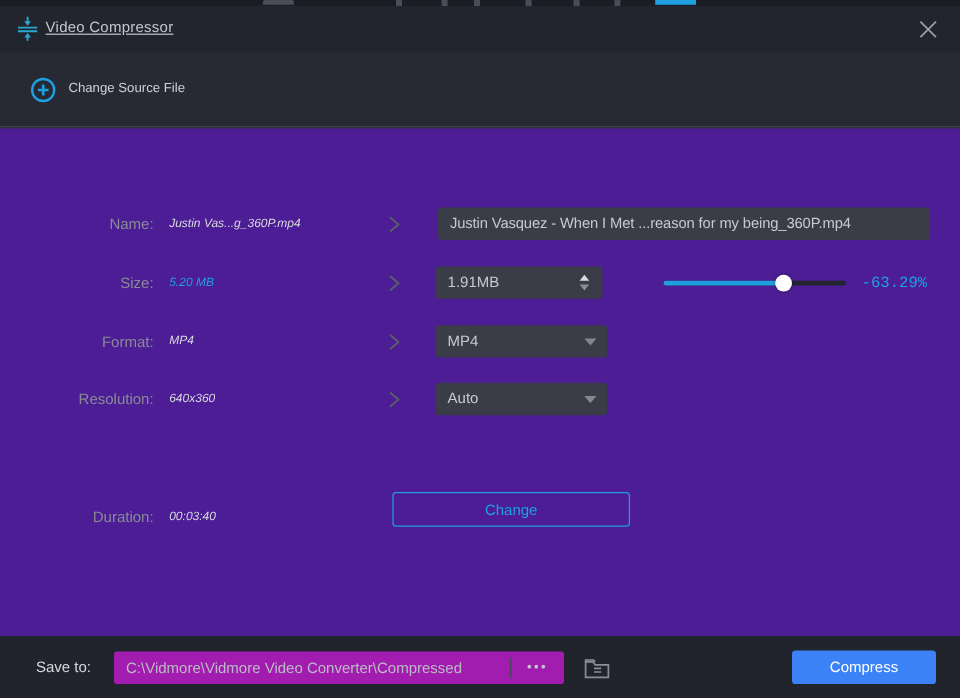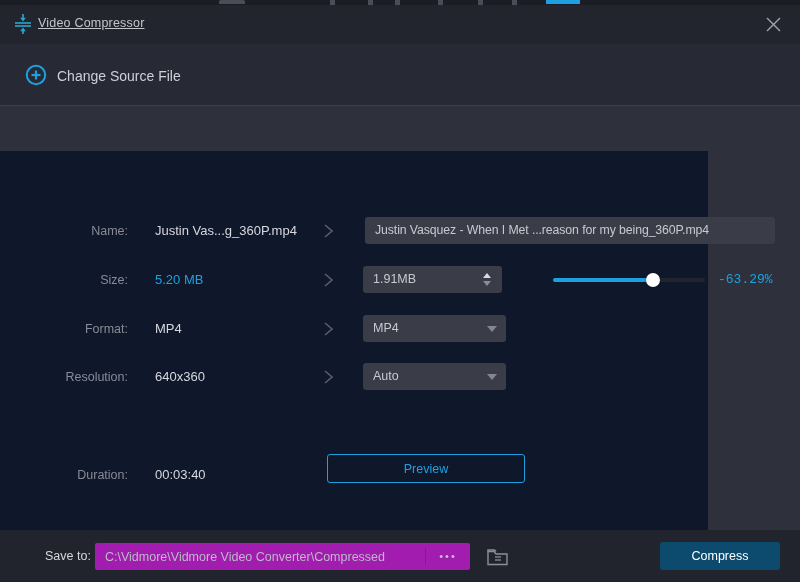--- a/index.html
+++ b/index.html
@@ -20,27 +20,27 @@
 
   
   .titlebar { position:absolute; left:0; top:5px; width:800px; height:39px; background:#23252e; }
   .title-icon { position:absolute; left:13px; top:8px; width:20px; height:22px; }
   .title-text { position:absolute; left:38px; top:11px; font-size:12.5px; color:#c3c5cd; letter-spacing:.2px;text-decoration:underline; }
   .close-btn { position:absolute; right:14px; top:6px; width:26px; height:26px; display:flex; align-items:center; justify-content:center; cursor:pointer; }
 
   
   .header { position:absolute; left:0; top:44px; width:800px; height:62px; background:#272934; border-bottom:1px solid #3d404a; }
   .plus-icon { position:absolute; left:25px; top:20px; width:22px; height:22px; }
-  .change-source { position:absolute; left:57px; top:24px; font-size:14px; color:#ced0d8; cursor:pointer; }
-
-  
-  .content { position:absolute; left:0; top:107px; width:708px; height:423px; background:#0f172a;margin-top:44px; }
+  .change-source { position:absolute; left:57px; top:24px; font-size:11px; color:#ced0d8; cursor:pointer; }
+
+  
+  .content { position:absolute; left:0; top:107px; width:800px; height:423px; background:#4c1d95; }
   .row { position:absolute; left:0; width:800px; height:30px; }
   .row-label { position:absolute; left:10px; width:118px; text-align:right; font-size:12.5px; color:#888b96; line-height:30px; }
-  .row-value { position:absolute; left:155px; font-size:13px; color:#d6d8de; line-height:30px; white-space:nowrap; }
+  .row-value { position:absolute; left:141px; font-size:10px; color:#d6d8de; line-height:30px; white-space:nowrap;font-style:italic; }
   .row-value.blue { color:#1ea0e0; }
   .chevron { position:absolute; left:320px; top:7px; width:16px; height:16px; }
 
   .field { position:absolute; background:#3a3d47; border-radius:3px; color:#c7c9d1; font-size:12.5px; line-height:27px; padding:0 10px; white-space:nowrap; overflow:hidden; }
   .name-field  { left:365px; top:1px;  width:410px; height:27px; font-size:12.3px; letter-spacing:-0.1px; }
   .size-field  { left:363px; top:1px;  width:139px; height:27px; padding-right:26px; }
   .combo       { left:363px; top:1px;  width:143px; height:27px; padding-right:26px; cursor:pointer; }
   .input-sm    { left:363px; top:1px;  width:174px; height:27px; }
 
   .spin { position:absolute; right:8px; top:0; width:14px; height:27px; display:flex; flex-direction:column; align-items:center; justify-content:center; gap:3px; }
@@ -52,27 +52,27 @@
   
   .slider { position:absolute; left:553px; top:13px; width:152px; height:4px; background:#23252e; border-radius:2px; cursor:pointer; }
   .slider-fill { position:absolute; left:0; top:0; height:4px; width:66%; background:#1ea0e0; border-radius:2px; }
   .slider-thumb { position:absolute; left:calc(66% - 7px); top:-5px; width:14px; height:14px; background:#ffffff; border-radius:50%; box-shadow:0 0 3px rgba(0,0,0,.4); cursor:grab; }
   .percent { position:absolute; left:718px; top:0; font-size:13px; color:#1ea0e0; line-height:30px;font-family:Liberation Mono, monospace; }
 
   .preview-btn { position:absolute; left:327px; top:-6px; width:198px; height:29px; background:transparent; border:1px solid #1ea0e0; border-radius:3px; color:#1ea0e0; font-size:12.5px; font-family:"Liberation Sans", sans-serif; cursor:pointer; }
 
   
   .footer { position:absolute; left:0; top:530px; width:800px; height:52px; background:#22242d; }
-  .saveto-label { position:absolute; left:45px; top:0; height:52px; line-height:52px; font-size:12.5px; color:#d6d8de;text-align:right; }
+  .saveto-label { position:absolute; left:30px; top:0; height:52px; line-height:52px; font-size:12.5px; color:#d6d8de;text-align:right; }
   .path-field { position:absolute; left:95px; top:13px; width:375px; height:27px; background:#a21caf; border-radius:2px; display:flex; align-items:center; }
   .path-text { flex:1; padding:0 10px; font-size:12.5px; color:#b9bcc4; white-space:nowrap; overflow:hidden; }
   .path-sep { width:1px; height:17px; background:#44474f; }
   .more-btn { width:44px; text-align:center; color:#c3c5cd; font-size:11px; letter-spacing:2px; cursor:pointer; line-height:27px; }
   .folder-btn { position:absolute; left:484px; top:14px; width:27px; height:26px; cursor:pointer; }
-  .compress-btn { position:absolute; left:660px; top:12px; width:120px; height:28px; background:#0c4a6e; border:none; border-radius:3px; color:#ffffff; font-size:12.5px; font-family:"Liberation Sans", sans-serif; cursor:pointer; }
+  .compress-btn { position:absolute; left:660px; top:12px; width:120px; height:28px; background:#3b82f6; border:none; border-radius:3px; color:#ffffff; font-size:12.5px; font-family:"Liberation Sans", sans-serif; cursor:pointer; }
 </style>
 </head>
 <body>
 
 <div class="canvas">
 
   <div class="parent-edge">
     <div class="parent-frag" style="left:219px; width:26px; height:4px; border-radius:2px 2px 0 0;"></div>
     <div class="parent-frag" style="left:330px; width:5px;"></div>
     <div class="parent-frag" style="left:368px; width:5px;"></div>
@@ -174,21 +174,21 @@
       <div class="field combo">
         <span>Auto</span>
         <span class="combo-arrow"></span>
       </div>
     </div>
 
 
     <div class="row" style="top:309px;">
       <span class="row-label">Duration:</span>
       <span class="row-value">00:03:40</span>
-      <button class="preview-btn">Preview</button>
+      <button class="preview-btn">Change</button>
     </div>
 
   </div>
 
   <div class="footer">
     <span class="saveto-label">Save to:</span>
     <div class="path-field">
       <span class="path-text">C:\Vidmore\Vidmore Video Converter\Compressed</span>
       <span class="path-sep"></span>
       <span class="more-btn">•••</span>

